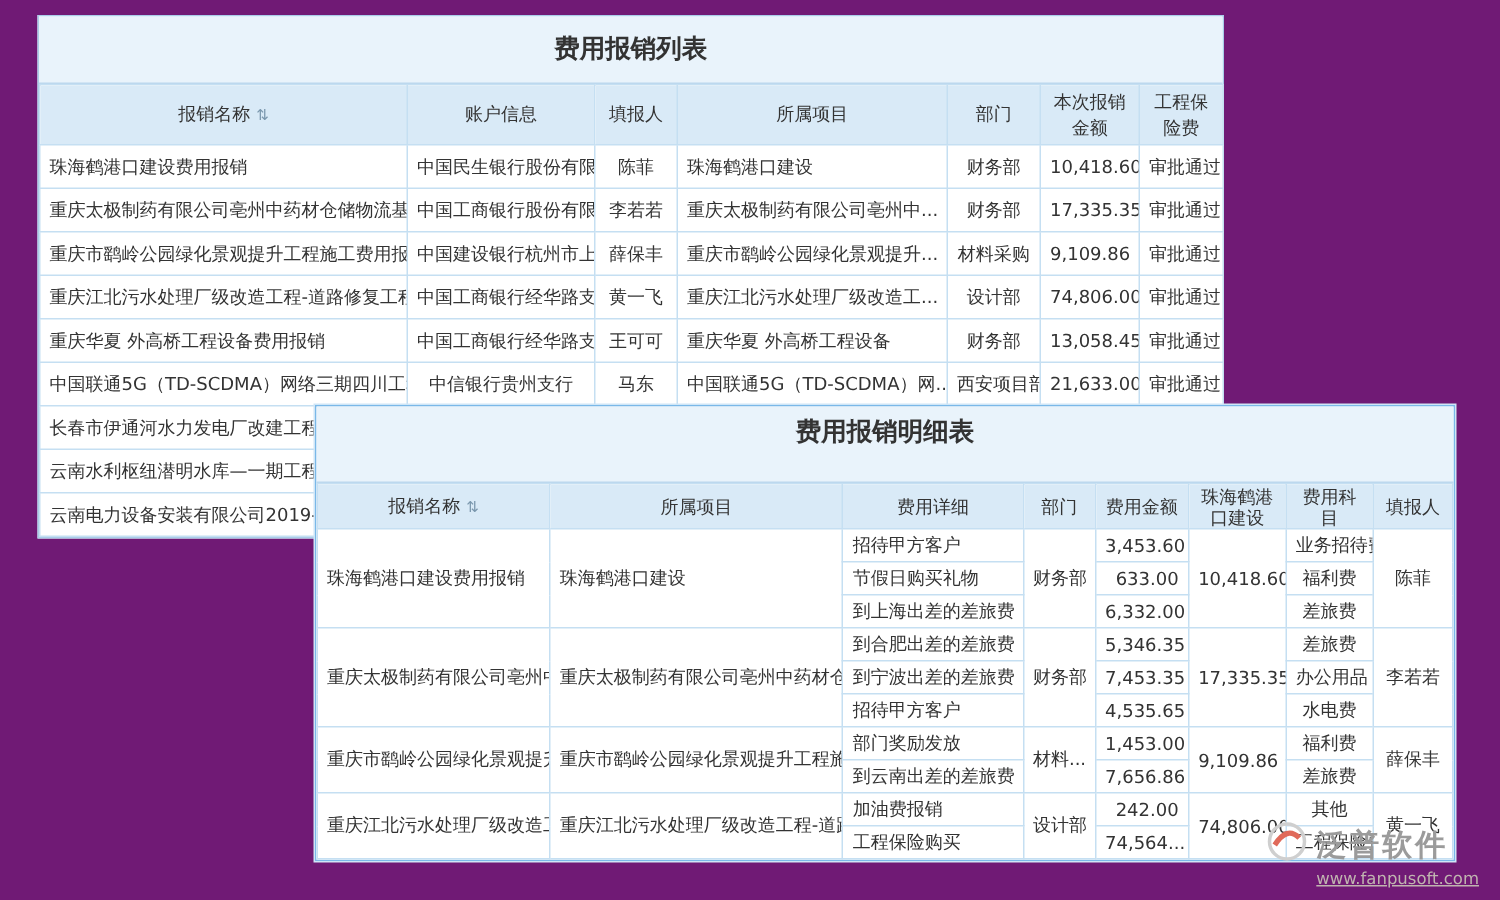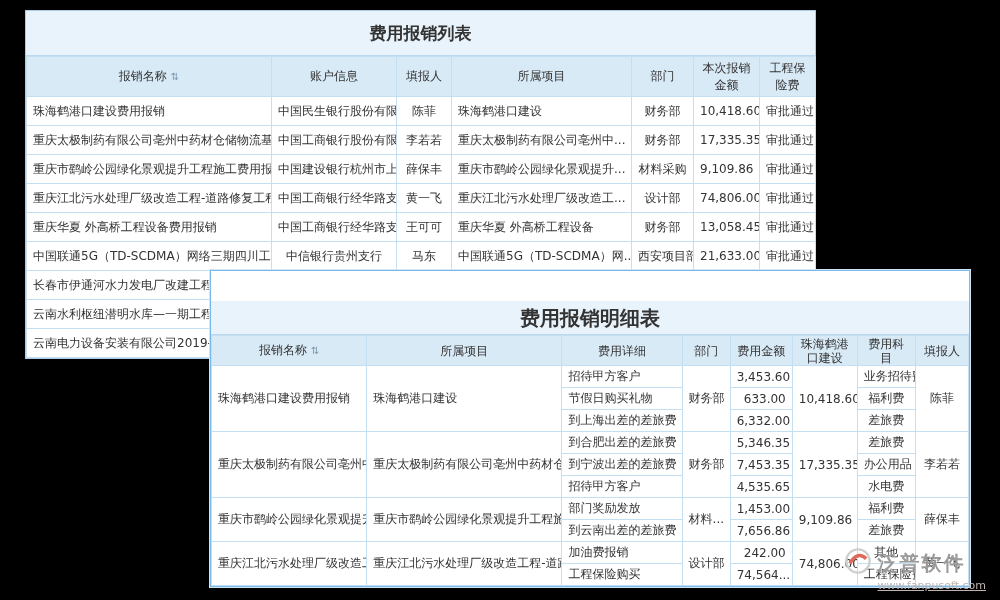--- a/index.html
+++ b/index.html
@@ -1,25 +1,25 @@
 <!DOCTYPE html>
 <html><head>
 <meta charset="utf-8">
 <style>
   * { margin:0; padding:0; box-sizing:border-box; }
   html,body { width:1000px; height:600px; background:#ffffff; font-family:"DejaVu Sans","Liberation Sans",sans-serif; overflow:hidden; }
-  .stage { position:relative; width:1000px; height:600px; background:#000000; }
+  .stage { position:relative; width:1000px; height:600px; background:#701a75; }
 
   .panel { position:absolute; background:#fff; border:1px solid #a9cde9; }
   .panel-title { background:#e9f3fb; text-align:center; font-weight:bold; color:#333; border-bottom:1px solid #bcd8ee; }
 
   .list-panel { left:25px; top:10px; width:791px; }
   .list-panel .panel-title { height:45px; line-height:45px; font-size:17px; }
   .detail-panel { left:210px; top:270px; width:760px; border:1px solid #7ab8e8; box-shadow:0 0 0 1px #cfe6f7; z-index:5; }
-  .detail-panel .panel-title { height:34px; line-height:34px; font-size:20px;margin-top:30px; }
+  .detail-panel .panel-title { height:51px; line-height:34px; font-size:17px; }
 
   table.tbl { border-collapse:collapse; width:100%; table-layout:fixed; background:#fff; }
   table.tbl th, table.tbl td { border:1px solid #c5dff2; font-size:12px; color:#333; padding:0 6px; overflow:hidden; }
   table.tbl td { white-space:nowrap; }
   table.tbl th { background:#d9eaf7; font-weight:normal; text-align:center; }
 
   .list-tbl th { height:40px; }
   .list-tbl td { height:29px; }
   .detail-tbl th { height:30px; line-height:14px; }
   .detail-tbl td { height:22px; font-size:11.5px; }

